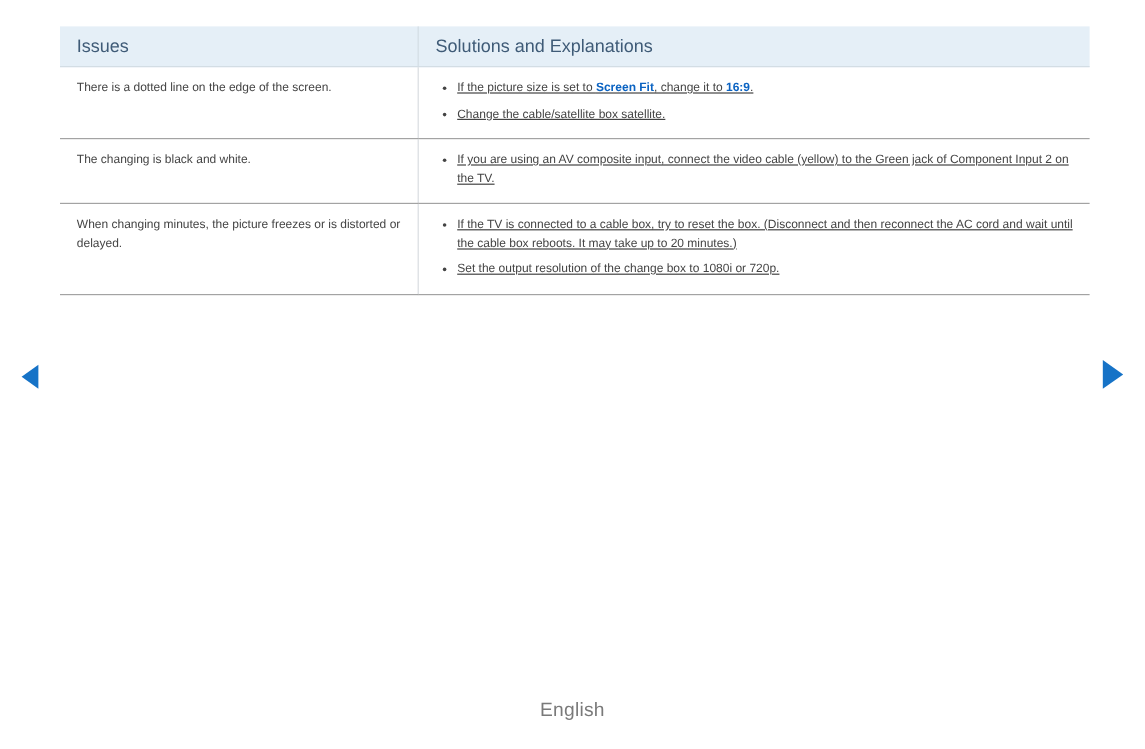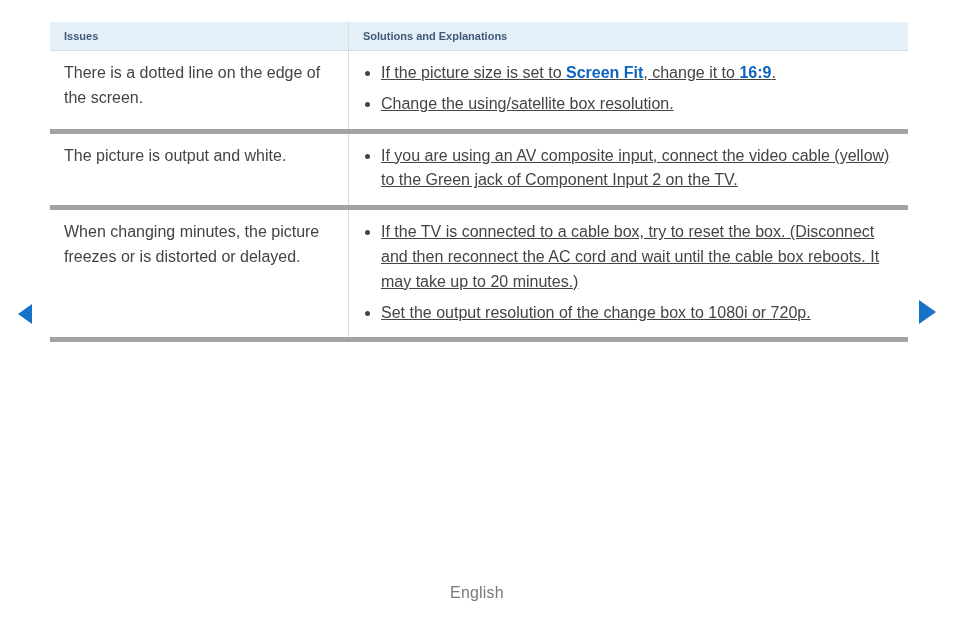--- a/index.html
+++ b/index.html
@@ -20,33 +20,33 @@
     width: 858px;
   }
   table.troubleshoot {
     width: 100%;
     border-collapse: collapse;
     table-layout: fixed;
   }
   table.troubleshoot th {
     background: #e5eff7;
     color: #3f5b77;
-    font-weight: 700;
+    font-weight: 400;
     text-align: left;
-    font-size: 11px;
+    font-size: 15px;
     padding: 8px 14px;
     border-bottom: 1px solid #d3dde4;
   }
   table.troubleshoot th.col-issues { width: 270px; border-right: 1px solid #d3dde4; }
   table.troubleshoot td {
     vertical-align: top;
-    font-size: 16px;
+    font-size: 10px;
     line-height: 1.55;
     padding: 10px 14px 12px 14px;
-    border-bottom: 5px solid #a3a3a3;
+    border-bottom: 1px solid #a3a3a3;
     color: #444;
   }
   table.troubleshoot td.issue-cell { border-right: 1px solid #d9dde0; }
   ul.sol {
     margin: 0;
     padding-left: 18px;
   }
   ul.sol li {
     margin: 0 0 6px 0;
     text-decoration: underline;
@@ -98,26 +98,26 @@
       </tr>
     </thead>
     <tbody>
       <tr>
         <td class="issue-cell">There is a dotted line on the edge of the screen.</td>
         <td>
           <ul class="sol">
             <li>
               <span>If the picture size is set to </span><span class="hl">Screen Fit</span><span>, change it to </span><span class="hl">16:9</span><span>.</span>
             </li>
-            <li>Change the using/satellite box resolution.</li>
+            <li>Change the cable/satellite box satellite.</li>
           </ul>
         </td>
       </tr>
       <tr>
-        <td class="issue-cell">The picture is output and white.</td>
+        <td class="issue-cell">The changing is black and white.</td>
         <td>
           <ul class="sol">
             <li>If you are using an AV composite input, connect the video cable (yellow) to the Green jack of Component Input 2 on the TV.</li>
           </ul>
         </td>
       </tr>
       <tr>
         <td class="issue-cell">When changing minutes, the picture freezes or is distorted or delayed.</td>
         <td>
           <ul class="sol">

